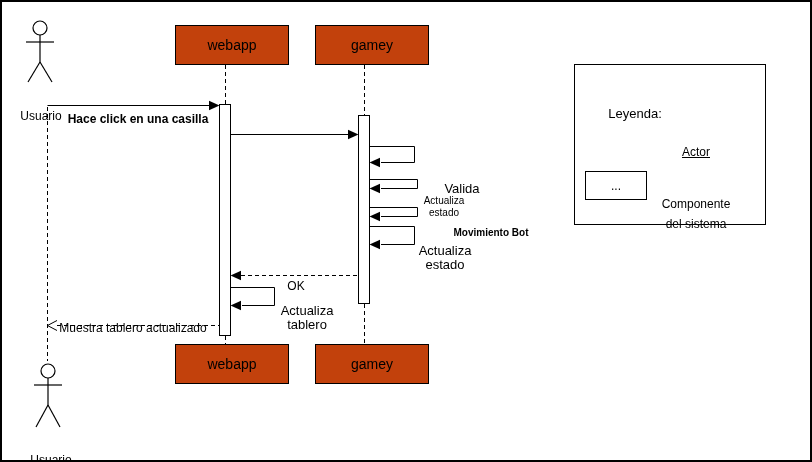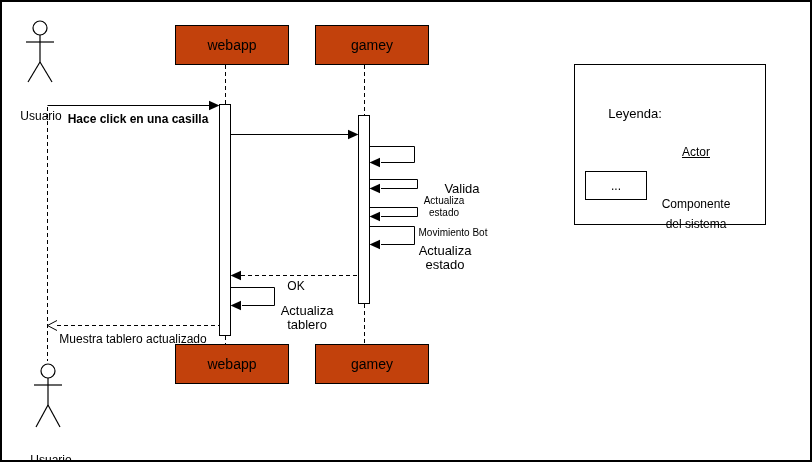--- a/index.html
+++ b/index.html
@@ -157,27 +157,27 @@
     <span>gamey</span>
   </div>
 
   <div class="lbl" style="left:11px; top:86px; width:60px;">Usuario</div>
   <div class="lbl" style="left:18px; top:430px; width:66px;">Usuario</div>
 
   <div class="lbl" style="left:58px; top:89px; width:160px;font-weight:bold;">Hace click en una casilla</div>
   <div class="lbl mid left" style="left:427px; top:158px; width:70px;">Valida</div>
   <div class="lbl small" style="left:414px; top:171px; width:60px;">Actualiza
 estado</div>
-  <div class="lbl small left" style="left:408px; top:203px; width:90px;">Movimiento Bot</div>
+  <div class="lbl small left" style="left:446px; top:203px; width:90px;font-weight:bold;">Movimiento Bot</div>
   <div class="lbl mid" style="left:413px; top:220px; width:64px;">Actualiza
 estado</div>
   <div class="lbl" style="left:276px; top:256px; width:40px;">OK</div>
   <div class="lbl mid" style="left:277px; top:280px; width:60px;">Actualiza
 tablero</div>
-  <div class="lbl" style="left:53px; top:309px; width:160px;">Muestra tablero actualizado</div>
+  <div class="lbl" style="left:53px; top:298px; width:160px;">Muestra tablero actualizado</div>
 
   <div class="legend-box"></div>
   <div class="lbl left" style="left:590px; top:83px; width:90px; font-size:13px;">Leyenda:</div>
   <div class="lbl" style="left:656px; top:122px; width:80px;text-decoration:underline;">Actor</div>
   <div class="component-box">
     <span>...</span>
   </div>
   <div class="lbl" style="left:652px; top:170px; width:88px; line-height:20px;">Componente
 del sistema</div>
 

